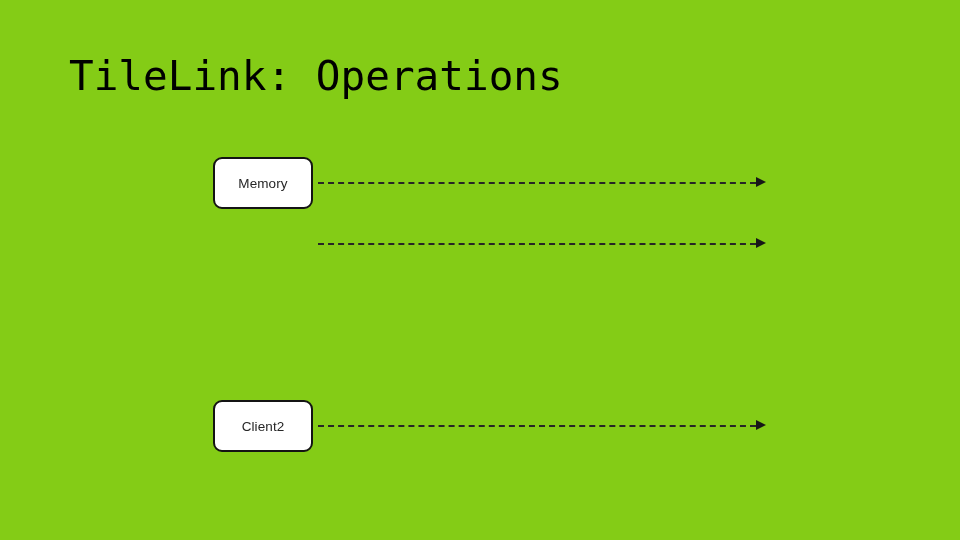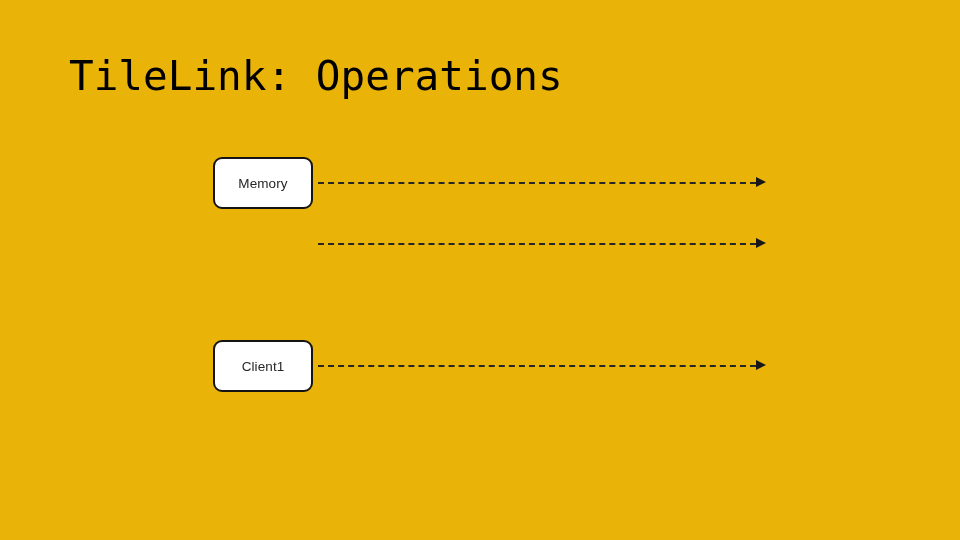--- a/index.html
+++ b/index.html
@@ -4,21 +4,21 @@
 <style>
   html, body {
     margin: 0;
     padding: 0;
     background: #ffffff;
   }
   #slide {
     position: relative;
     width: 960px;
     height: 540px;
-    background: #eab308;
+    background: #84cc16;
     overflow: hidden;
     font-family: "Liberation Sans", sans-serif;
   }
 
   
   #slide-title {
     position: absolute;
     left: 69px;
     top: 52px;
     font-family: "DejaVu Sans Mono", "Liberation Mono", monospace;
@@ -96,22 +96,22 @@
         <div class="node-box">
           <span class="node-label">Memory</span>
         </div>
         <div class="lane-line"></div>
         <div class="lane-arrow"></div>
       </div>
       <div class="lane" style="top: 218px;">
         <div class="lane-line"></div>
         <div class="lane-arrow"></div>
       </div>
-      <div class="lane" style="top: 340px;">
+      <div class="lane" style="top: 400px;">
         <div class="node-box">
-          <span class="node-label">Client1</span>
+          <span class="node-label">Client2</span>
         </div>
         <div class="lane-line"></div>
         <div class="lane-arrow"></div>
       </div>
     </div>
 
 </div>
 
 </body></html>

